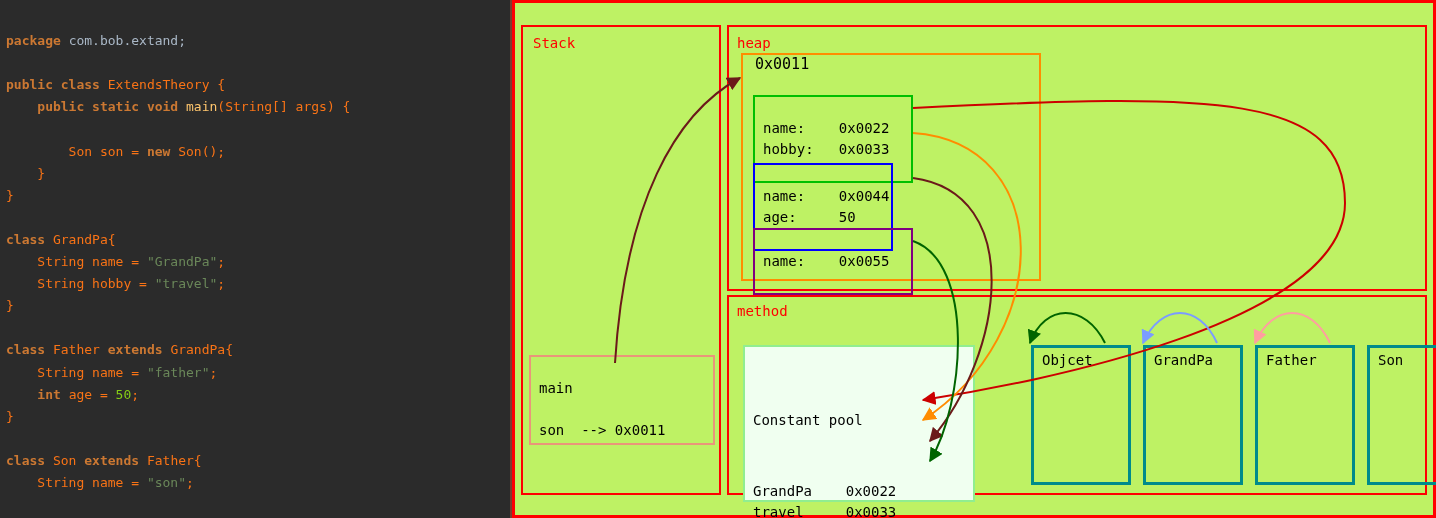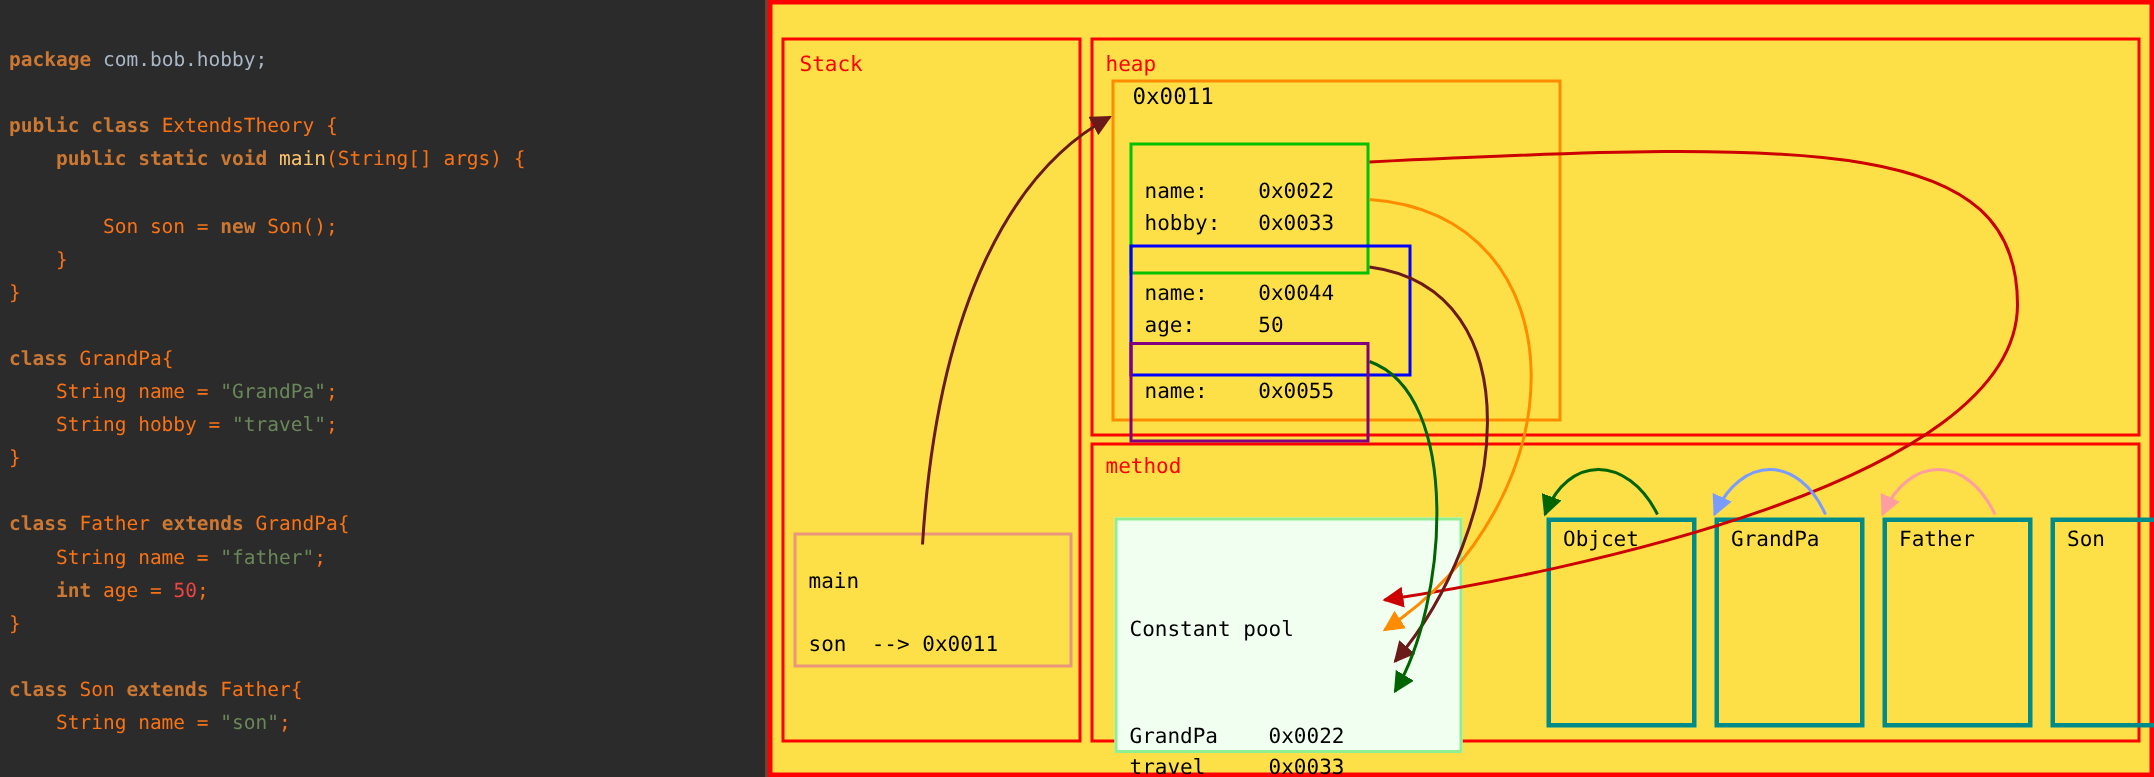--- a/index.html
+++ b/index.html
@@ -19,27 +19,27 @@
     padding: 8px 6px;
     line-height: 1.7;
     white-space: pre;
     overflow: hidden;
     border-right: 2px solid #7a3e30;
   }
   .kw { color: #cc7832; font-weight: bold; }
   .cls { color: #f97316; }
   .fn { color: #ffc66d; }
   .str { color: #6a8759; }
-  .num { color: #ef4444; }
+  .num { color: #84cc16; }
   .pkg { color: #a9b7c6; }
 
   .diagram-pane {
     position: relative;
     flex: 1;
-    background: #fde047;
+    background: #bef264;
     border: 3px solid #ff0000;
   }
   .box-label {
     position: absolute;
     color: #ff0000;
     font-size: 14px;
   }
   .box {
     position: absolute;
     border: 2px solid;
@@ -69,21 +69,21 @@
     left: 0;
     width: 100%;
     height: 100%;
     pointer-events: none;
   }
 </style>
 </head>
 <body>
 
 <div class="code-pane">
-<span class="kw">package </span><span class="pkg">com.bob.hobby;</span>
+<span class="kw">package </span><span class="pkg">com.bob.extand;</span>
 
 <span class="kw">public class </span><span class="cls">ExtendsTheory {</span>
 <span class="kw">    public static void </span><span class="fn">main</span><span class="cls">(String[] args) {</span>
 
 <span class="cls">        Son son = </span><span class="kw">new </span><span class="cls">Son();</span>
 <span class="cls">    }</span>
 <span class="cls">}</span>
 
 <span class="kw">class </span><span class="cls">GrandPa{</span>
 <span class="cls">    String name = </span><span class="str">"GrandPa"</span><span class="cls">;</span>
@@ -109,21 +109,21 @@
 
   <div class="box" style="left:6px; top:22px; width:200px; height:470px; border-color:#ff0000;"></div>
   <div class="box" style="left:212px; top:22px; width:700px; height:266px; border-color:#ff0000;"></div>
   <div class="box" style="left:212px; top:292px; width:700px; height:200px; border-color:#ff0000;"></div>
 
   <div class="box" style="left:226px; top:50px; width:300px; height:228px; border-color:#ff8c00;"></div>
   <div style="position:absolute; left:240px; top:52px; font-size:15px;">0x0011</div>
 
   <div class="inner-box" style="left:238px; top:92px; width:160px; border-color:#00c000;">name:    0x0022
 hobby:   0x0033</div>
-  <div class="inner-box" style="left:238px; top:160px; width:188px; border-color:#0000ff;">name:    0x0044
+  <div class="inner-box" style="left:238px; top:160px; width:140px; border-color:#0000ff;">name:    0x0044
 age:     50</div>
   <div class="inner-box" style="left:238px; top:225px; width:160px; border-color:#800080;">name:    0x0055</div>
 
   <div class="inner-box" style="left:14px; top:352px; width:186px; height:90px; border-color:#e9967a;">main
 
 son  --&gt; 0x0011</div>
 
   <div class="inner-box" style="left:228px; top:342px; width:232px; height:157px; border-color:#90ee90; background:#f0fff0;">
     <div>Constant pool</div>
     <div style="margin-top:8px; white-space:pre;">GrandPa    0x0022

